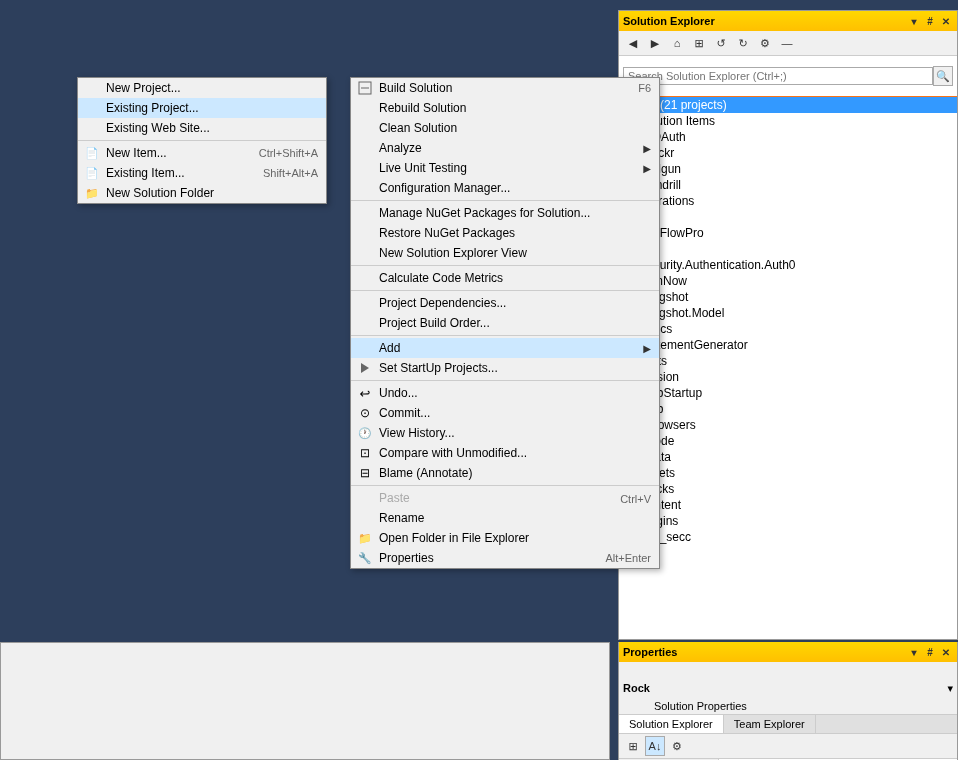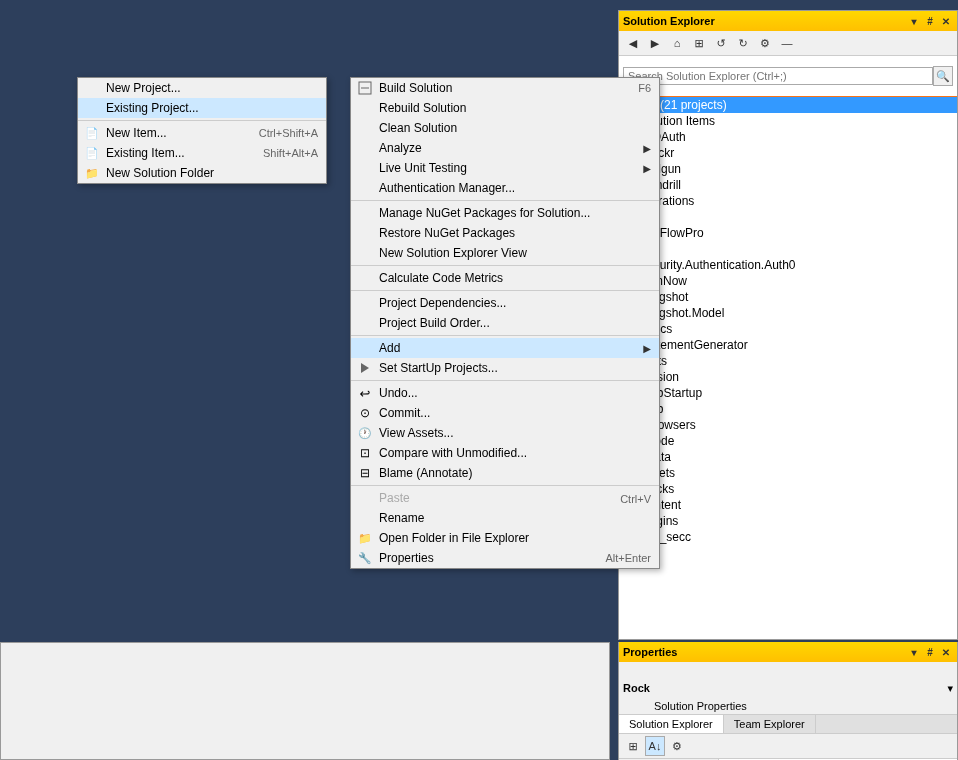--- a/index.html
+++ b/index.html
@@ -504,21 +504,21 @@
 
 
   <div class="menu-item">
     <span class="menu-item-icon"></span>
     <span>Live Unit Testing</span>
     <span class="menu-item-arrow">▶</span>
   </div>
 
   <div class="menu-item">
     <span class="menu-item-icon"></span>
-    <span>Authentication Manager...</span>
+    <span>Configuration Manager...</span>
   </div>
 
   <div class="menu-separator"></div>
 
   <div class="menu-item">
     <span class="menu-item-icon"></span>
     <span>Manage NuGet Packages for Solution...</span>
   </div>
 
   <div class="menu-item">
@@ -574,21 +574,21 @@
     <span>Undo...</span>
   </div>
 
   <div class="menu-item">
     <span class="menu-item-icon" style="font-size:12px;">⊙</span>
     <span>Commit...</span>
   </div>
 
   <div class="menu-item">
     <span class="menu-item-icon" style="font-size:11px;">🕐</span>
-    <span>View Assets...</span>
+    <span>View History...</span>
   </div>
 
   <div class="menu-item">
     <span class="menu-item-icon" style="font-size:12px;">⊡</span>
     <span>Compare with Unmodified...</span>
   </div>
 
   <div class="menu-item">
     <span class="menu-item-icon" style="font-size:12px;">⊟</span>
     <span>Blame (Annotate)</span>
@@ -625,20 +625,24 @@
   <div class="menu-item">
     <span class="menu-item-icon"></span>
     <span>New Project...</span>
   </div>
 
   <div class="menu-item hovered" style="background:#cce8ff;">
     <span class="menu-item-icon"></span>
     <span>Existing Project...</span>
   </div>
 
+  <div class="menu-item">
+    <span class="menu-item-icon"></span>
+    <span>Existing Web Site...</span>
+  </div>
 
   <div class="menu-separator"></div>
 
   <div class="menu-item">
     <span class="menu-item-icon" style="font-size:11px;">📄</span>
     <span>New Item...</span>
     <span class="menu-item-shortcut">Ctrl+Shift+A</span>
   </div>
 
   <div class="menu-item">

